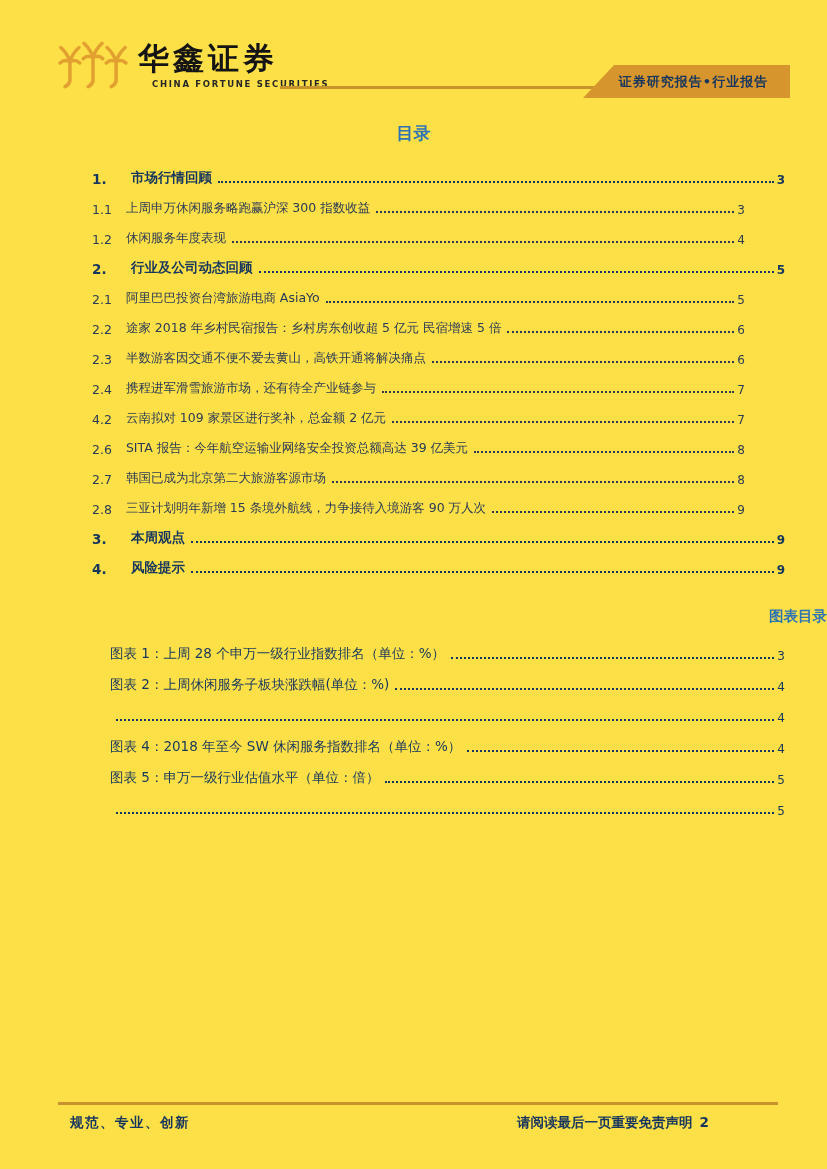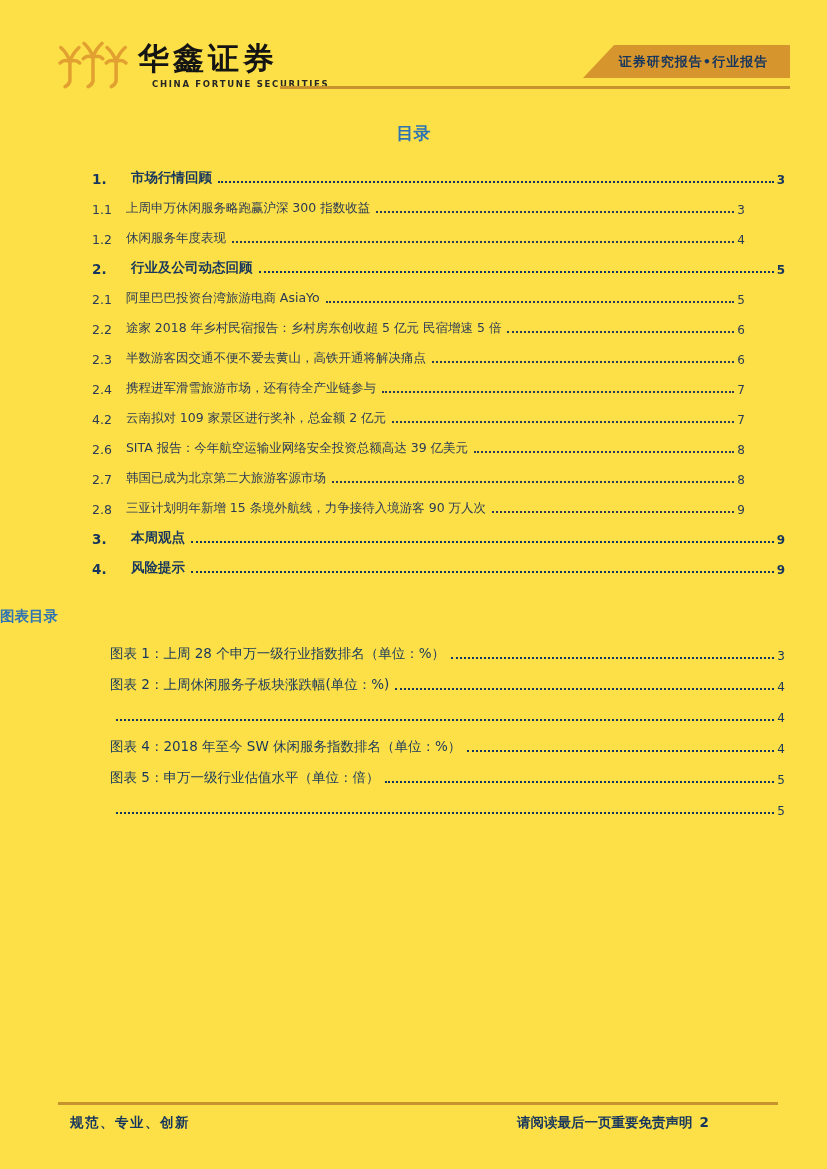--- a/index.html
+++ b/index.html
@@ -24,21 +24,21 @@
     position: absolute; left: 140px; top: 79px;
     font-size: 8.5px; font-weight: bold; letter-spacing: 1.7px; color: #262626;
     white-space: nowrap;
     margin-left: 12px;
   }
   .header-rule {
     position: absolute; left: 280px; top: 86px; width: 510px; height: 3px;
     background: var(--gold-rule, #C7932F);
   }
   .badge {
-    position: absolute; top: 45px; right: 37px; width: 207px; height: 33px;
+    position: absolute; top: 65px; right: 37px; width: 207px; height: 33px;
     background: var(--gold-badge, #D6952D);
     clip-path: polygon(15% 0, 100% 0, 100% 100%, 0 100%);
     display: flex; align-items: center; justify-content: center;
   }
   .badge-text {
     color: var(--navy-dark, #17365D); font-weight: bold; font-size: 13px;
     letter-spacing: 1px; padding-left: 14px; white-space: nowrap;
   }
 
   
@@ -59,21 +59,21 @@
   .toc-leader {
     flex: 1; min-width: 20px;
     border-bottom: 2px dotted var(--navy-dark, #203864);
     margin: 0 3px 4px 6px;
   }
   .toc-row.lv2 .toc-leader { border-color: var(--navy-sub, #2B3A55); }
   .toc-page { font-size: 12px; }
 
   
   .figures-title {
-    text-align: left; color: var(--blue-heading, #2E74B5);
+    text-align: right; color: var(--blue-heading, #2E74B5);
     font-size: 14.5px; font-weight: bold; margin: 30px 0 16px;
   }
   .figures { margin: 0 42px 0 110px; }
   .fig-row {
     display: flex; align-items: flex-end; height: 21px; margin-bottom: 10px;
     color: var(--navy-dark, #1F3864); font-size: 13.5px; white-space: nowrap;
     cursor: pointer;
   }
   .fig-row .toc-leader { border-color: var(--navy-dark, #203864); }
 

